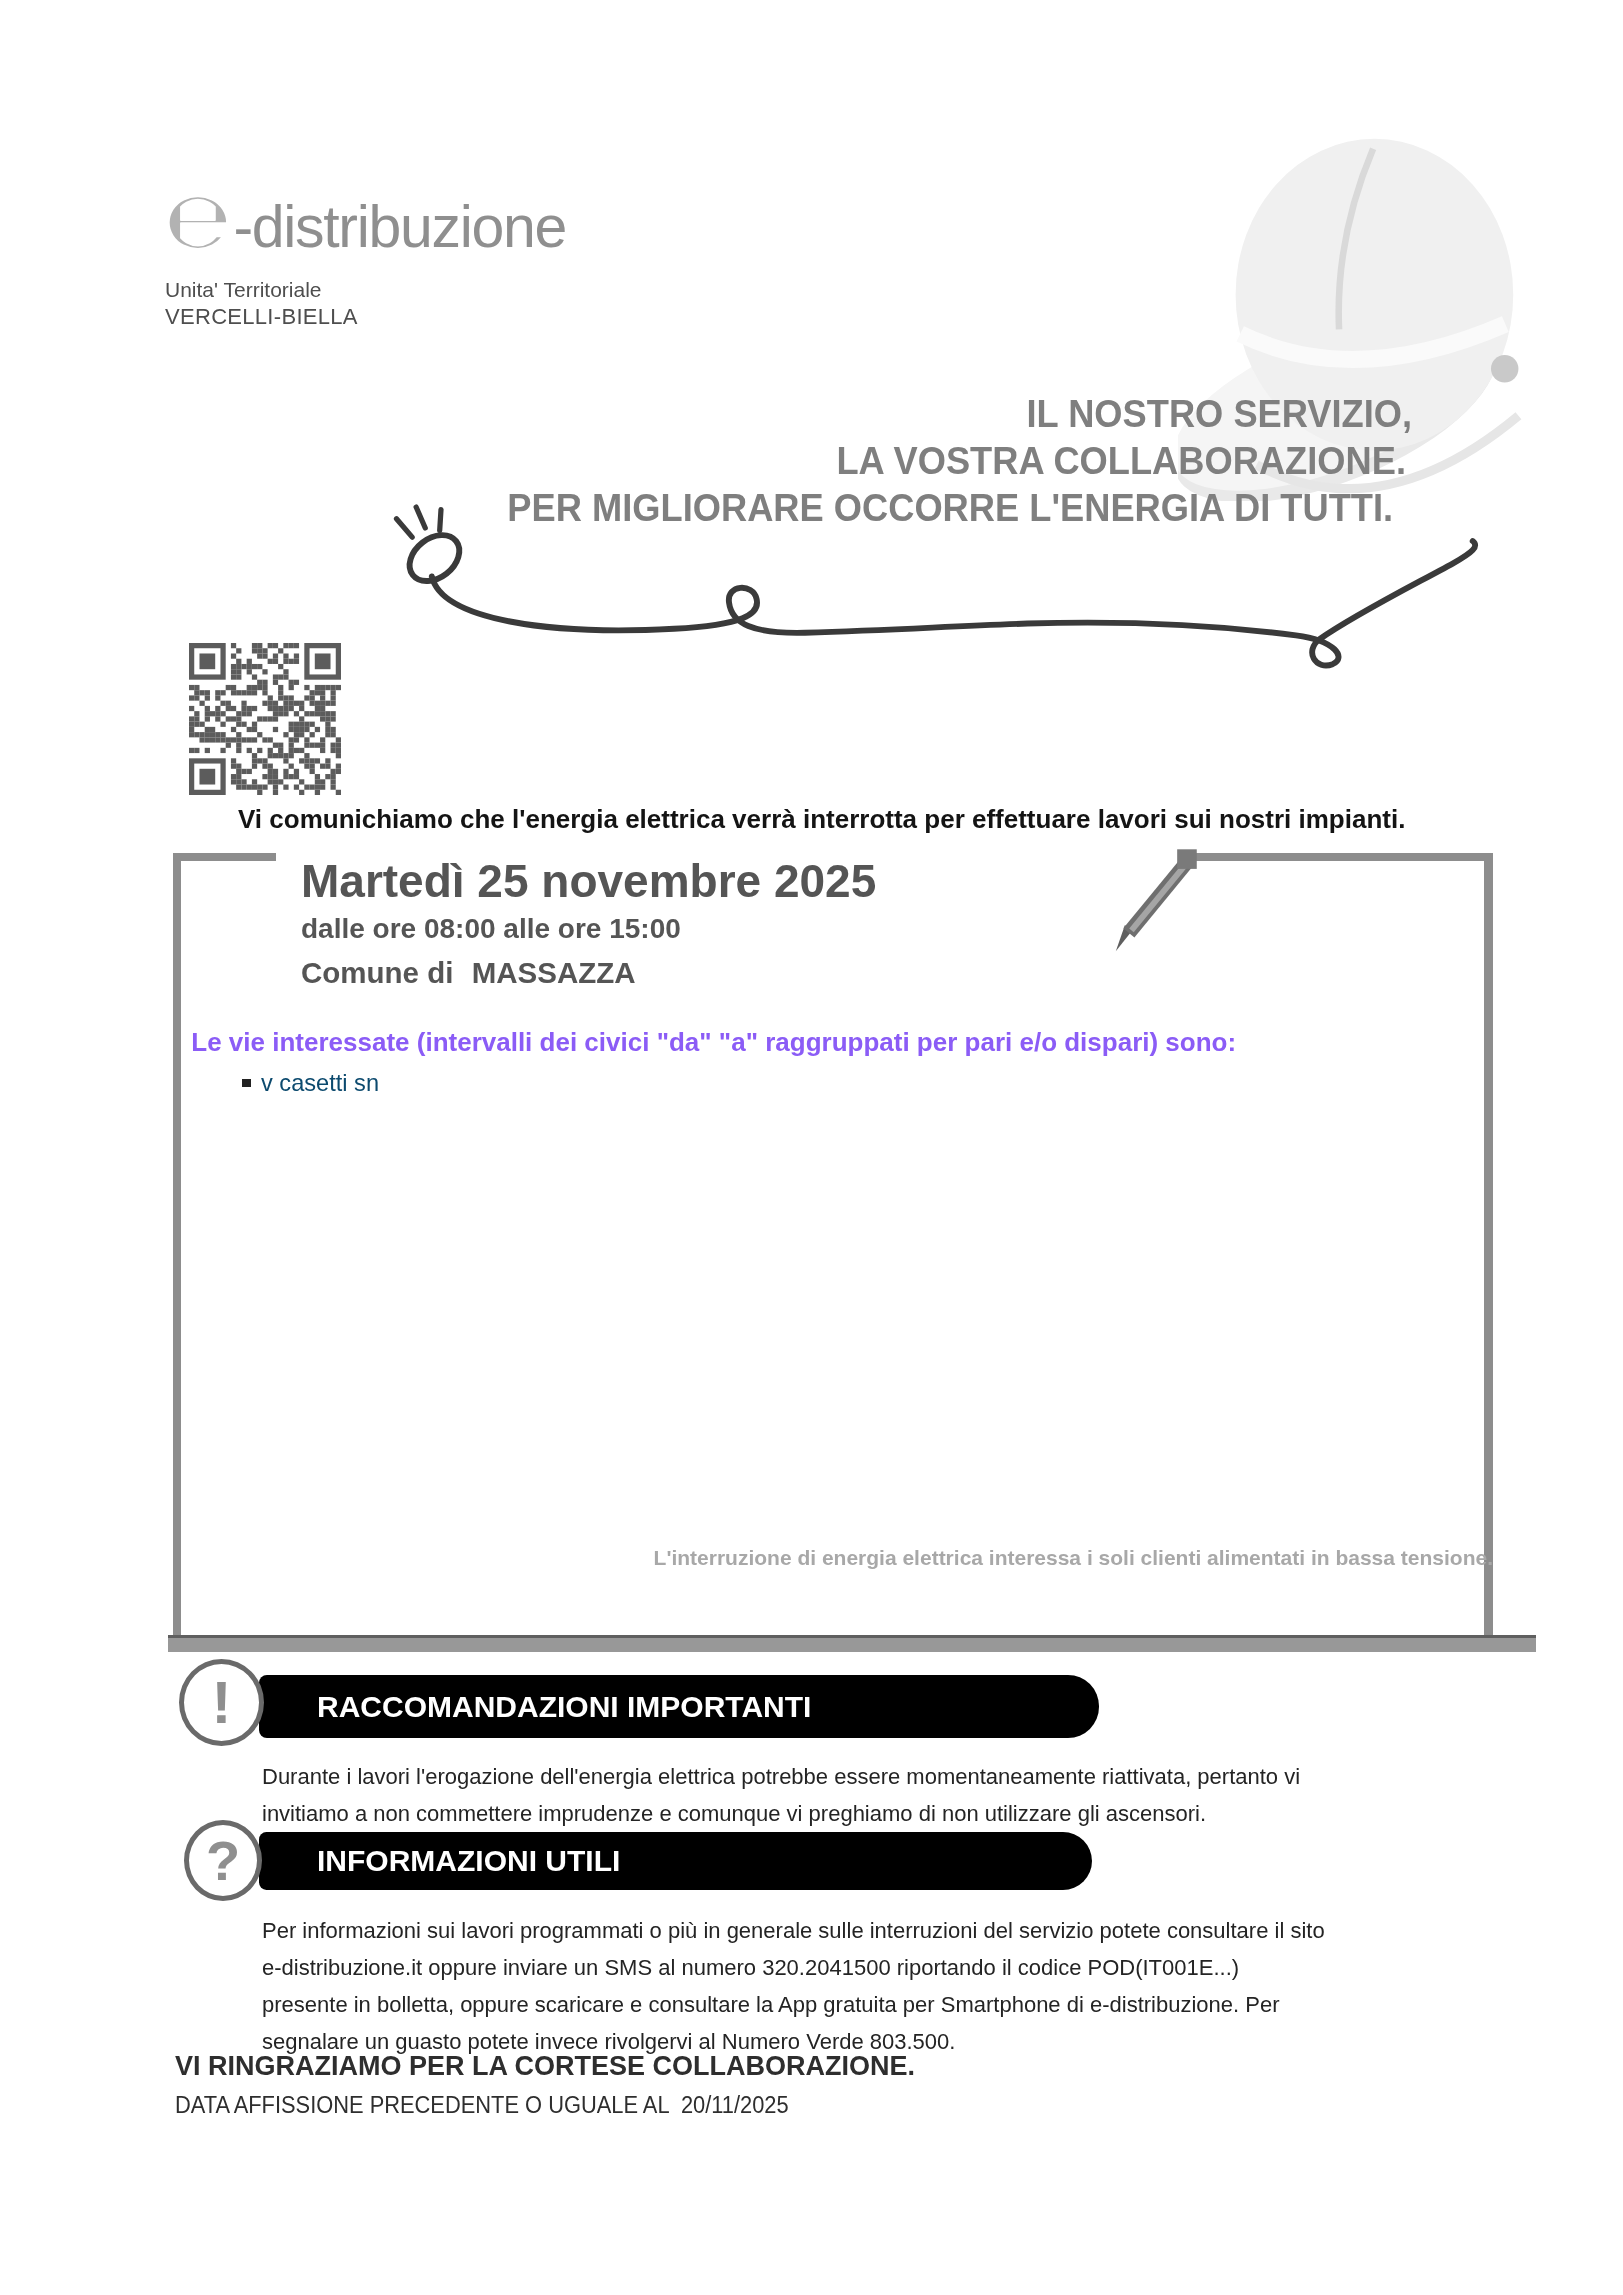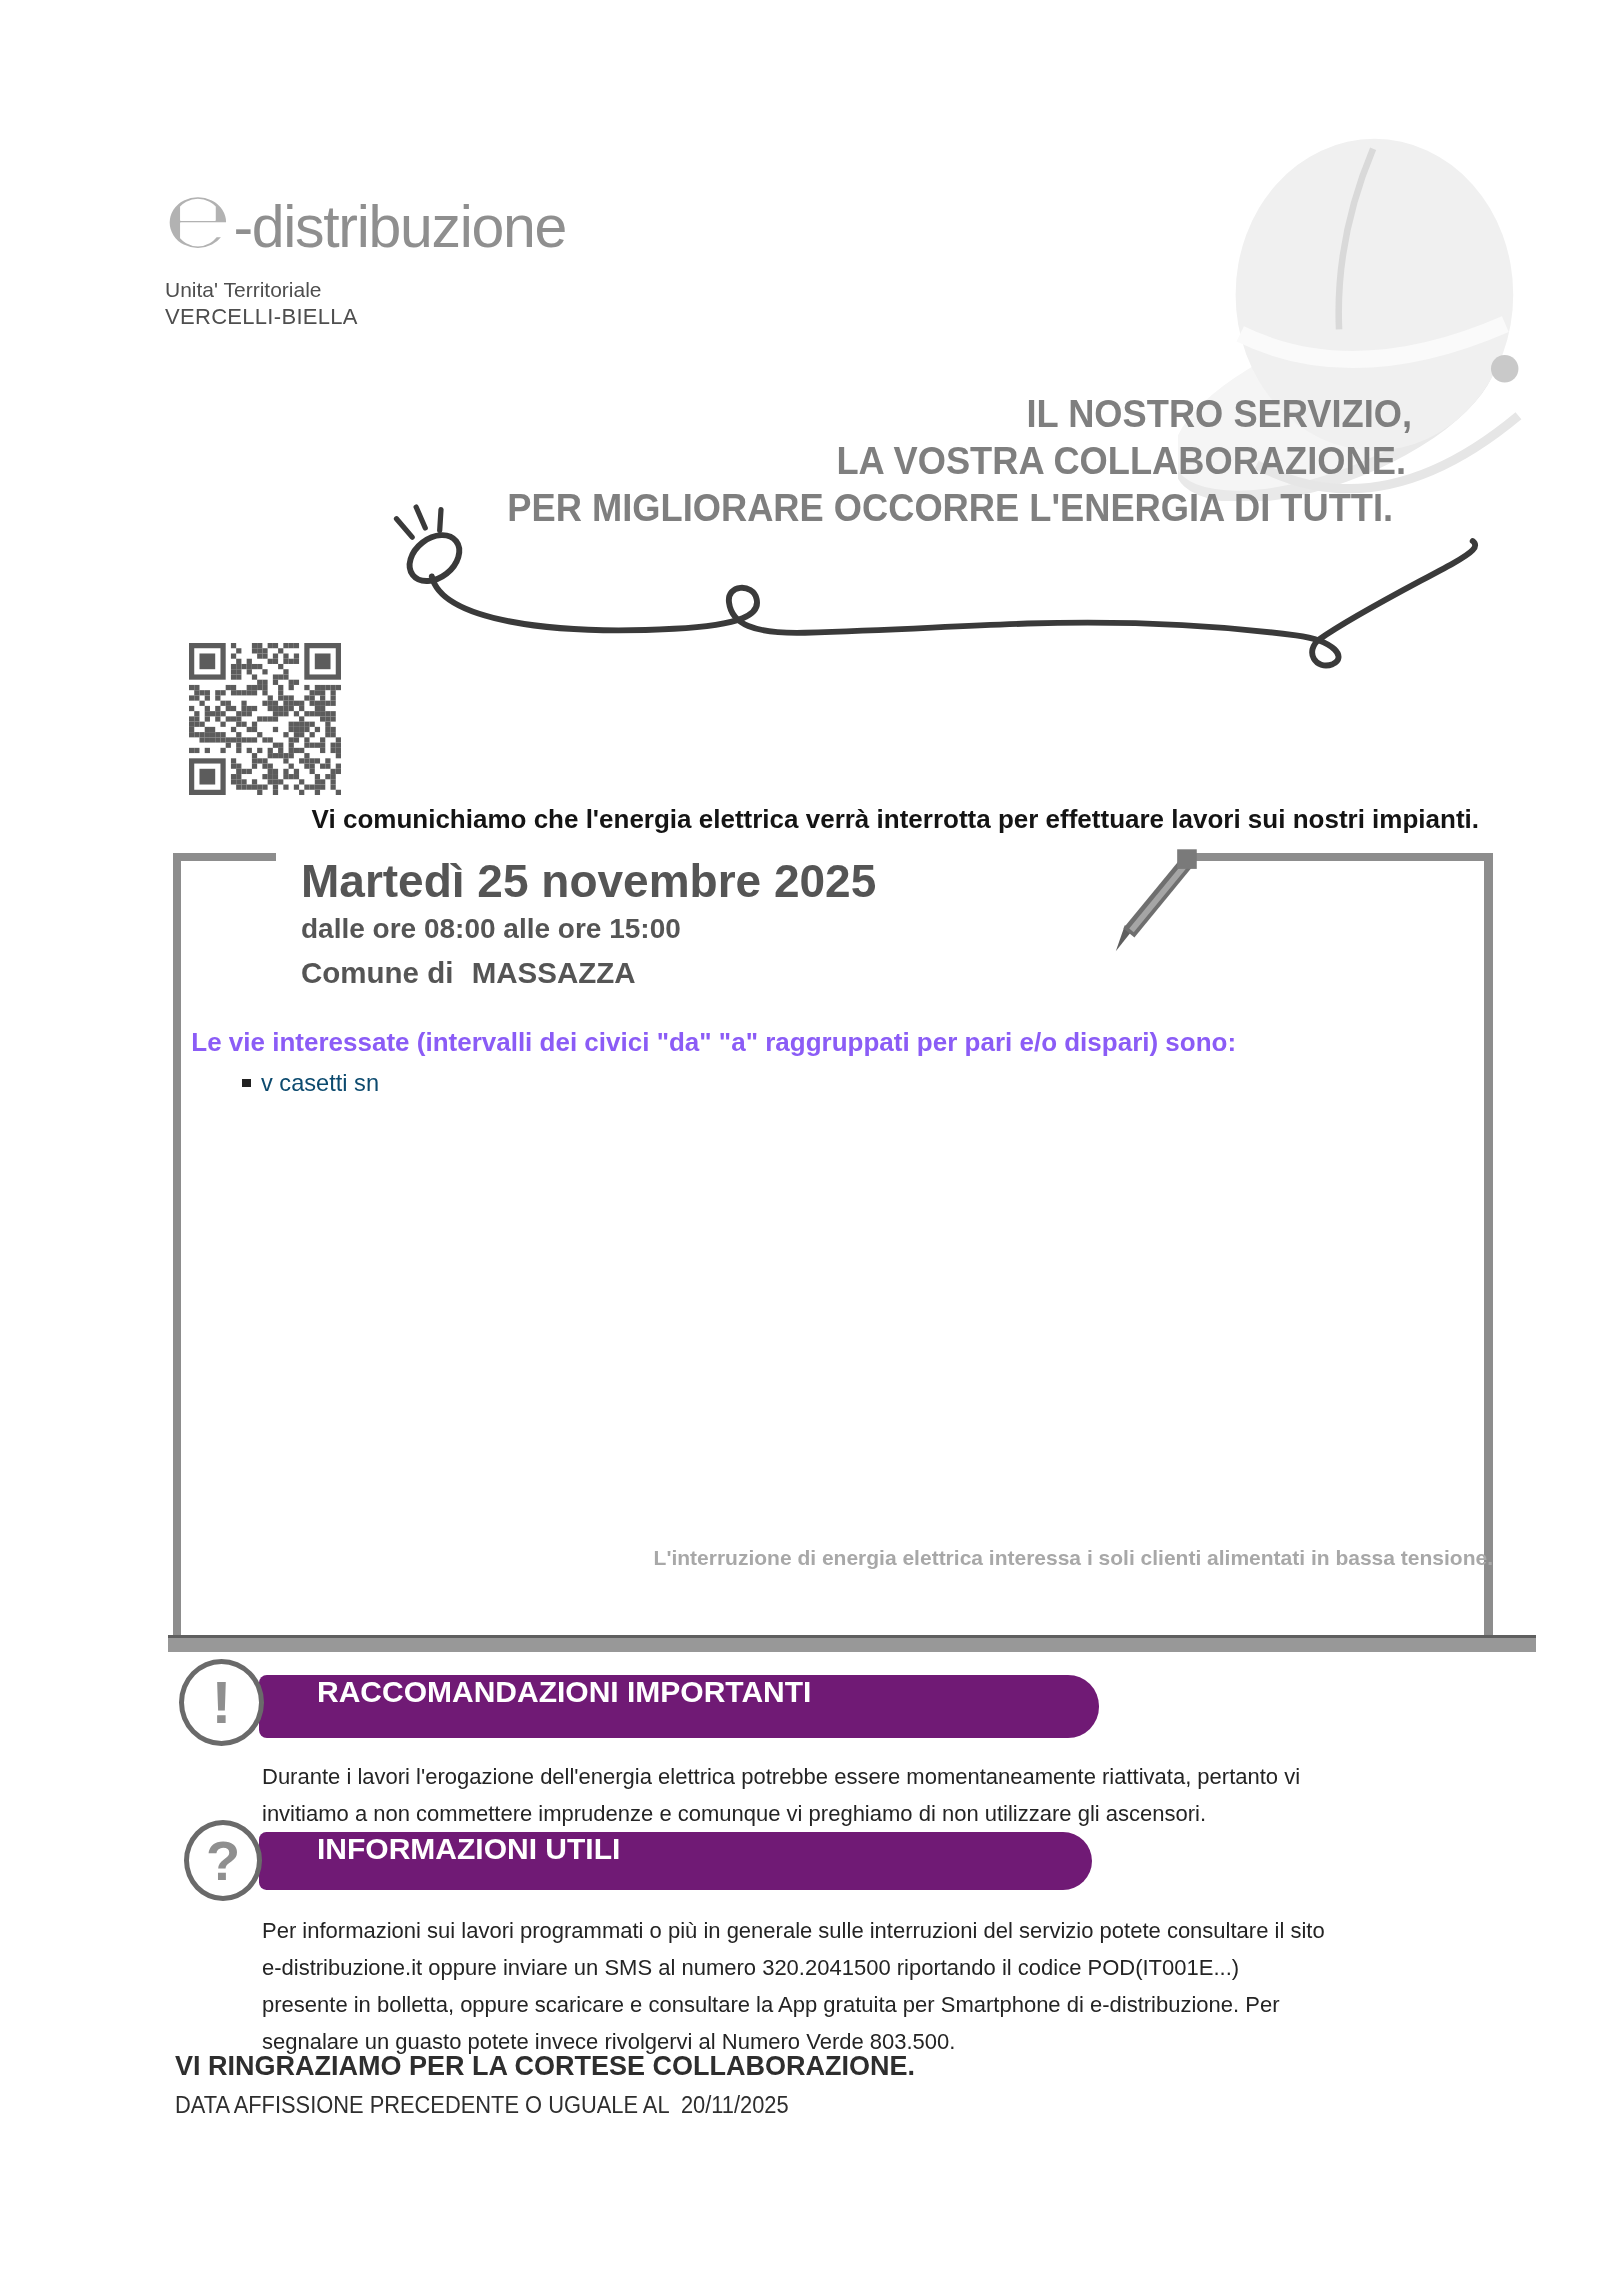--- a/index.html
+++ b/index.html
@@ -19,21 +19,21 @@
   
   .slogan{left:340px;top:390px;width:1087px;text-align:right;font-weight:bold;color:#7f7f7f;
           font-size:39px;line-height:47px;}
   .slogan span{display:inline-block;transform:scaleX(0.93);transform-origin:center;white-space:nowrap;}
 
   
   .big-title{left:281px;top:618px;width:1342px;text-align:center;font-weight:bold;color:#9e9e9e;
              font-size:85px;line-height:79px;letter-spacing:-2.6px;}
   .big-title span{display:inline-block;transform:scaleX(0.96);transform-origin:center;white-space:nowrap;}
 
-  .intro-line{left:229px;top:804px;width:1250px;text-align:right;font-size:26px;font-weight:bold;color:#141414;}
+  .intro-line{left:238px;top:804px;width:1250px;text-align:left;font-size:26px;font-weight:bold;color:#141414;}
 
   
   .notice-box{left:173px;top:853px;width:1320px;height:785px;}
   .nb-left{position:absolute;left:0;top:0;width:7.9px;height:785px;background:#8d8d8d;}
   .nb-right{position:absolute;left:1311px;top:0;width:8.5px;height:789px;background:#8d8d8d;}
   .nb-top-left{position:absolute;left:0;top:0;width:103px;height:7.9px;background:#8d8d8d;}
   .nb-top-right{position:absolute;left:1011px;top:0;width:308px;height:7.9px;background:#8d8d8d;}
   .nb-bottom{position:absolute;left:-5.2px;top:782px;width:1368px;height:13.7px;background:#989898;border-top:3.3px solid #5f5f5f;}
   .nb-date{position:absolute;left:128px;top:1.3px;font-size:46px;font-weight:bold;color:#555555;}
   .nb-hours{position:absolute;left:128px;top:60px;font-size:28px;font-weight:bold;color:#555555;}
@@ -42,22 +42,22 @@
   .nb-streets-intro{position:absolute;left:18.3px;top:174px;font-size:26px;font-weight:bold;color:#8b5cf6;width:1283px;}
   .nb-street{position:absolute;left:69px;top:217px;font-size:23.6px;color:#0c4a6e;}
   .nb-street .bullet{display:inline-block;width:8.5px;height:8.5px;background:#222;margin-right:10.5px;vertical-align:3.9px;}
   .nb-footnote{position:absolute;left:0;top:693px;width:1320px;text-align:right;font-size:21px;font-weight:bold;color:#a8a8a8;}
 
   
   .circle-icon{border-radius:50%;background:#ffffff;border:5.9px solid #6a6a6a;color:#8f8f8f;
                font-weight:bold;display:flex;align-items:center;justify-content:center;z-index:2;}
   .circle-racc{left:179px;top:1659px;width:75px;height:77px;font-size:60px;}
   .circle-info{left:184px;top:1820px;width:68px;height:71px;font-size:56px;}
-  .banner-bar{background:#701a75;color:#ffffff;font-weight:bold;z-index:1;
-              border-radius:7.9px 31px 31px 7.9px;display:flex;}
+  .banner-bar{background:#000000;color:#ffffff;font-weight:bold;z-index:1;
+              border-radius:7.9px 31px 31px 7.9px;display:flex;align-items:center;}
   .bar-racc{left:259px;top:1675px;width:782px;height:63px;font-size:30px;padding-left:58px;}
   .bar-info{left:259px;top:1832px;width:775px;height:58px;font-size:30px;padding-left:58px;}
 
   .para{font-size:22px;line-height:37px;color:#242424;white-space:pre-line;}
   .para-racc{left:262px;top:1758px;width:1263px;}
   .para-info{left:262px;top:1912px;width:1263px;}
 
   .closing{left:175px;top:2051px;font-size:27px;font-weight:bold;color:#2e2e2e;}
   .data-line{left:175px;top:2092px;font-size:23px;color:#2e2e2e;white-space:pre;transform:scaleX(0.95);transform-origin:left;}
 

